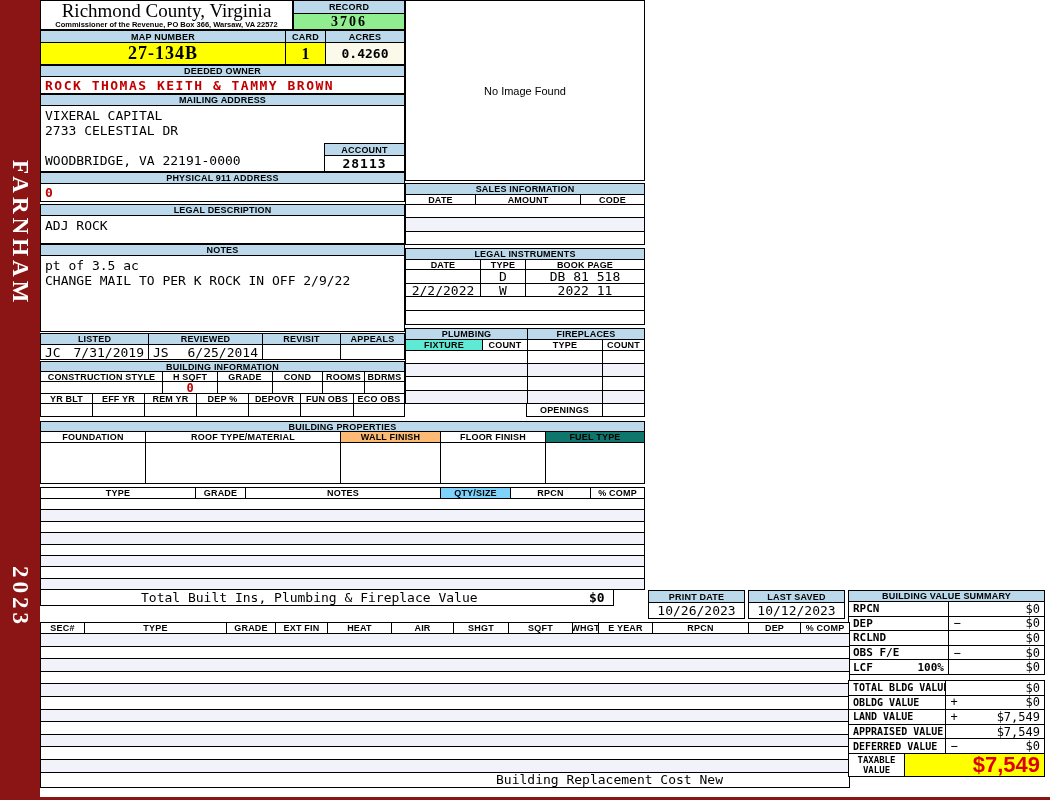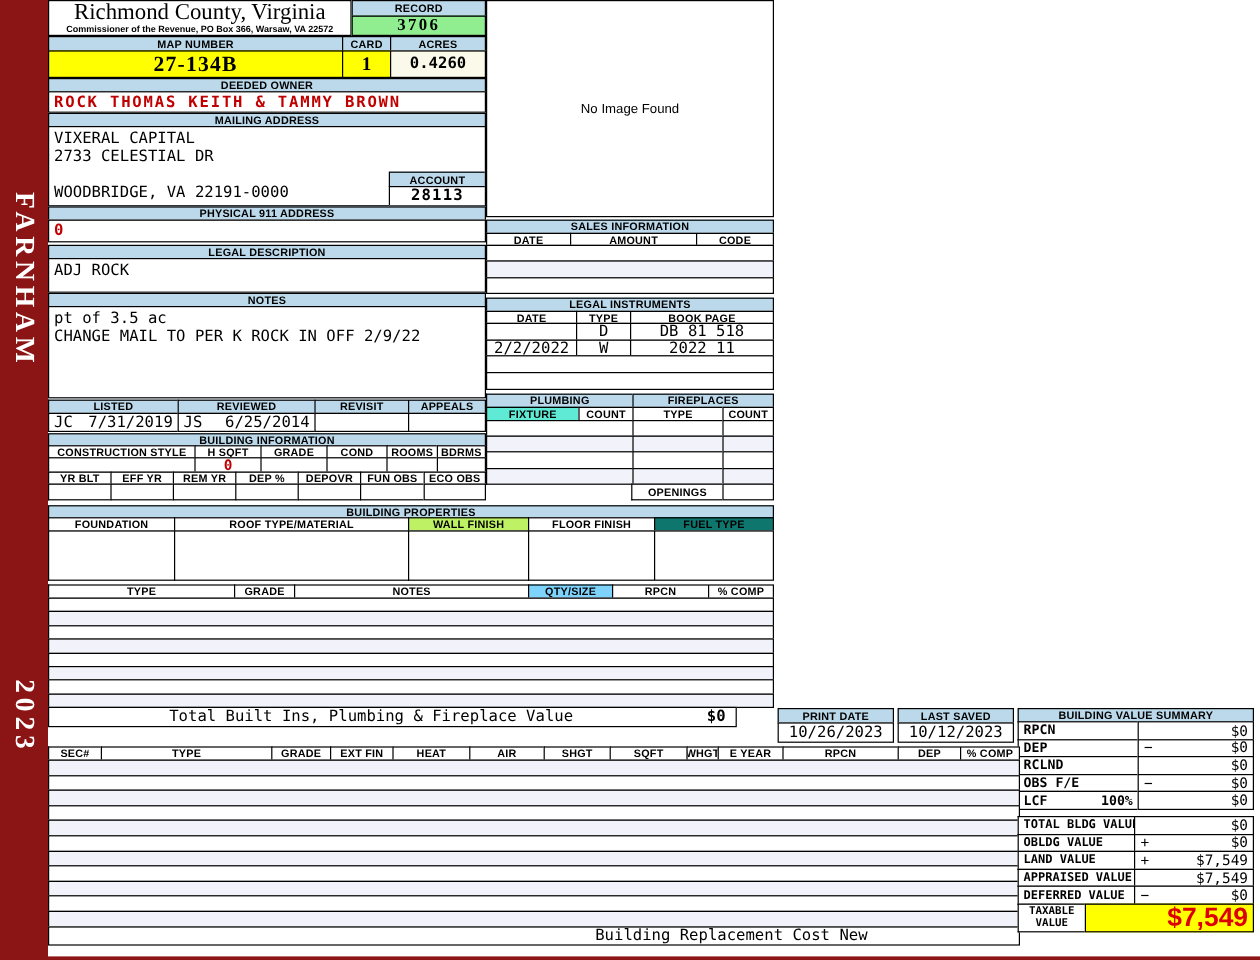--- a/index.html
+++ b/index.html
@@ -284,21 +284,21 @@
   </div>
 </div>
 
 <div class="sec" style="left:40px;top:421px;width:605px">
   <div class="row">
       <div class="c lb" style="width:605px;height:11px">BUILDING PROPERTIES</div>
     </div>
   <div class="row">
     <div class="c lb" style="width:105px;height:12px;background:#fff">FOUNDATION</div>
     <div class="c lb" style="width:195px;height:12px;background:#fff">ROOF TYPE/MATERIAL</div>
-    <div class="c lb" style="width:100px;height:12px;background:#bef264">WALL FINISH</div>
+    <div class="c lb" style="width:100px;height:12px;background:#fdba74">WALL FINISH</div>
     <div class="c lb" style="width:105px;height:12px;background:#fff">FLOOR FINISH</div>
     <div class="c lb" style="width:100px;height:12px;background:#0f766e">FUEL TYPE</div>
   </div>
   <div class="row">
     <div class="c" style="width:105px;height:42px"></div>
     <div class="c" style="width:195px;height:42px"></div>
     <div class="c" style="width:100px;height:42px"></div>
     <div class="c" style="width:105px;height:42px"></div>
     <div class="c" style="width:100px;height:42px"></div>
   </div>

